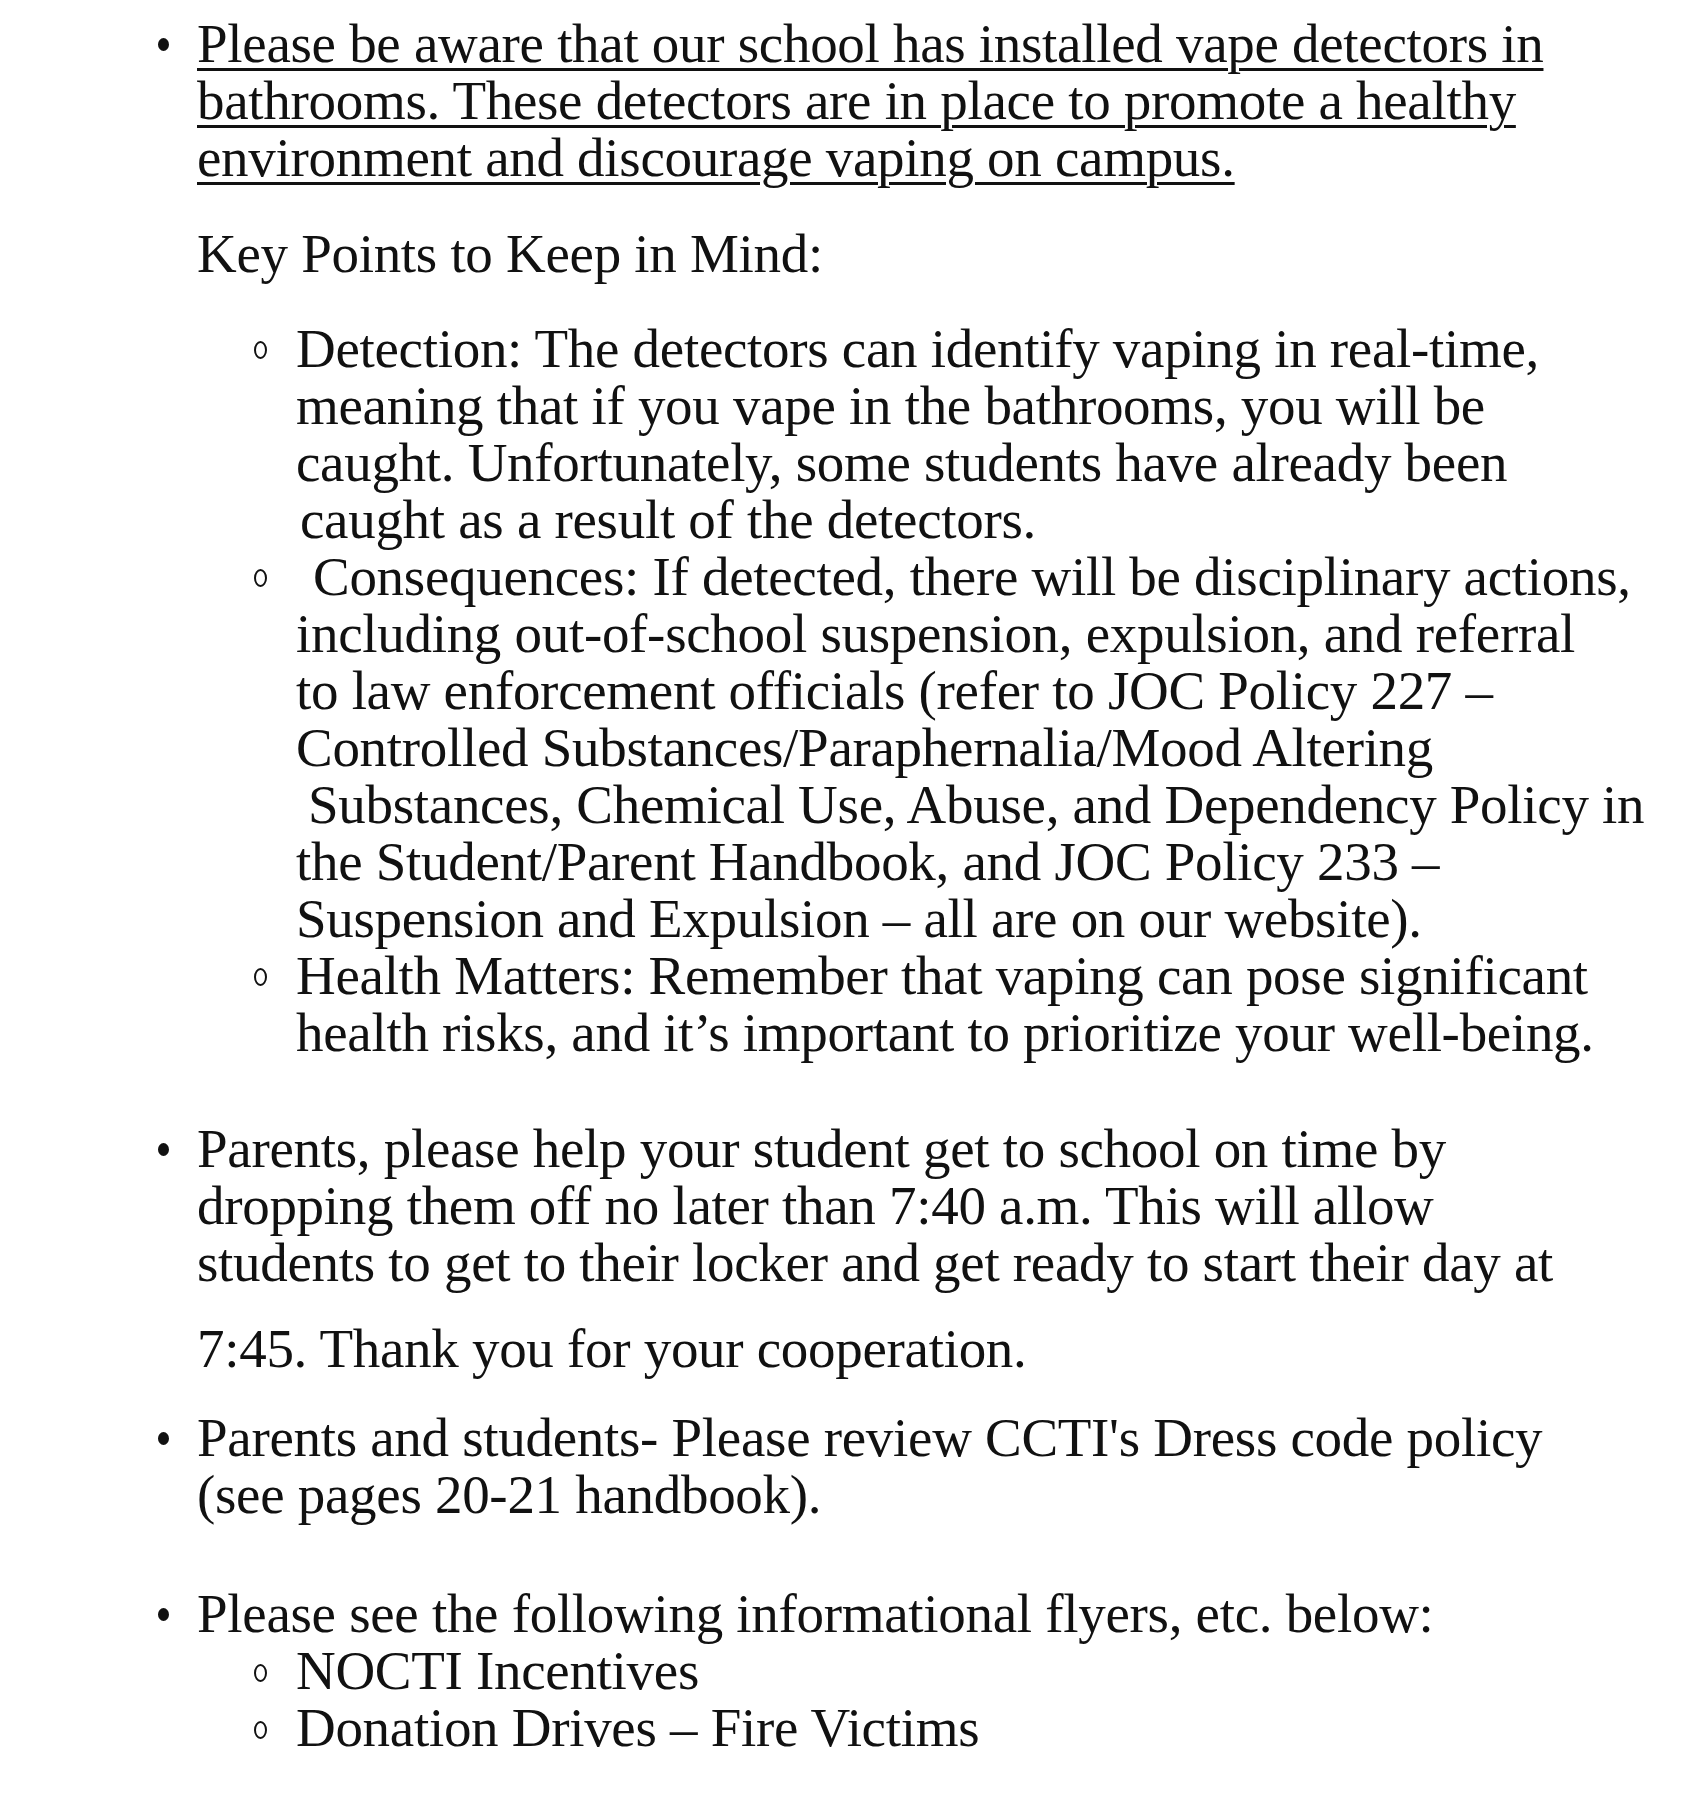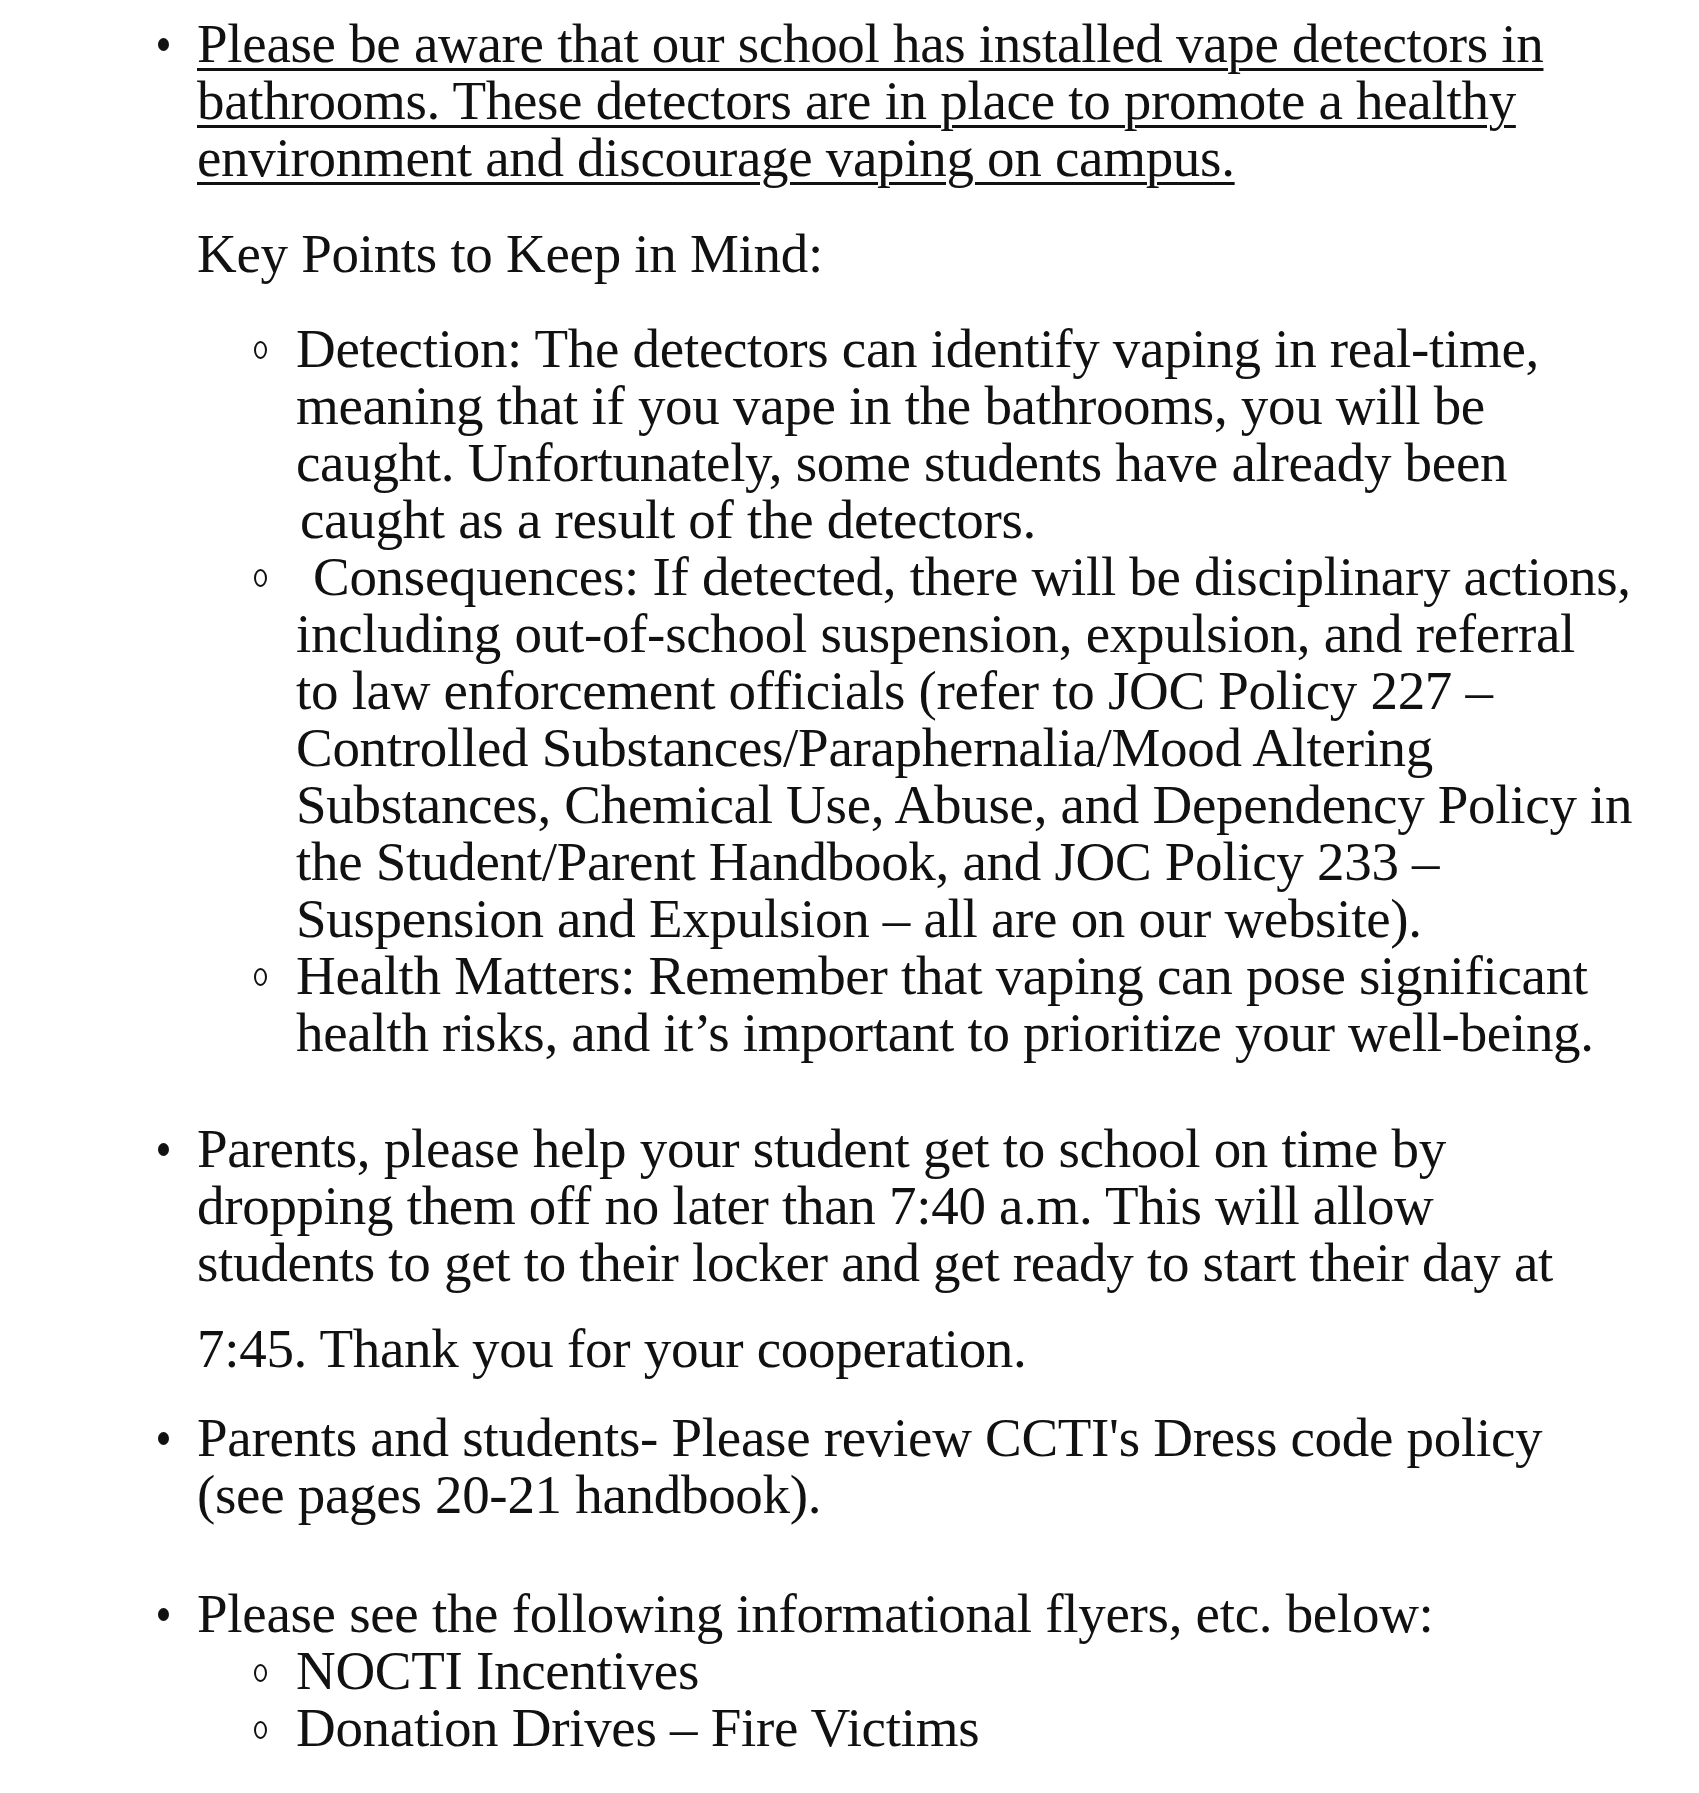--- a/index.html
+++ b/index.html
@@ -24,21 +24,21 @@
 <div class="line" style="left:296px; top:320px;">Detection: The detectors can identify vaping in real-time,</div>
 <div class="line" style="left:296px; top:377px;">meaning that if you vape in the bathrooms, you will be</div>
 <div class="line" style="left:296px; top:434px;">caught. Unfortunately, some students have already been</div>
 <div class="line" style="left:300px; top:491px;">caught as a result of the detectors.</div>
 
 <div class="circ" style="left:254px; top:569px;"></div>
 <div class="line" style="left:296px; top:548px;margin-left:17px;">Consequences: If detected, there will be disciplinary actions,</div>
 <div class="line" style="left:296px; top:605px;">including out-of-school suspension, expulsion, and referral</div>
 <div class="line" style="left:296px; top:662px;">to law enforcement officials (refer to JOC Policy 227 –</div>
 <div class="line" style="left:296px; top:719px;">Controlled Substances/Paraphernalia/Mood Altering</div>
-<div class="line" style="left:296px; top:776px;">Substances, Chemical Use, Abuse, and Dependency Policy in</div>
+<div class="line" style="left:308px; top:776px;">Substances, Chemical Use, Abuse, and Dependency Policy in</div>
 <div class="line" style="left:296px; top:833px;">the Student/Parent Handbook, and JOC Policy 233 –</div>
 <div class="line" style="left:296px; top:890px;">Suspension and Expulsion – all are on our website).</div>
 
 <div class="circ" style="left:254px; top:968px;"></div>
 <div class="line" style="left:296px; top:947px;">Health Matters: Remember that vaping can pose significant</div>
 <div class="line" style="left:296px; top:1004px;">health risks, and it’s important to prioritize your well-being.</div>
 
 <div class="dot" style="left:158px; top:1143px;"></div>
 <div class="line" style="left:197px; top:1120px;">Parents, please help your student get to school on time by</div>
 <div class="line" style="left:197px; top:1177px;">dropping them off no later than 7:40 a.m. This will allow</div>

